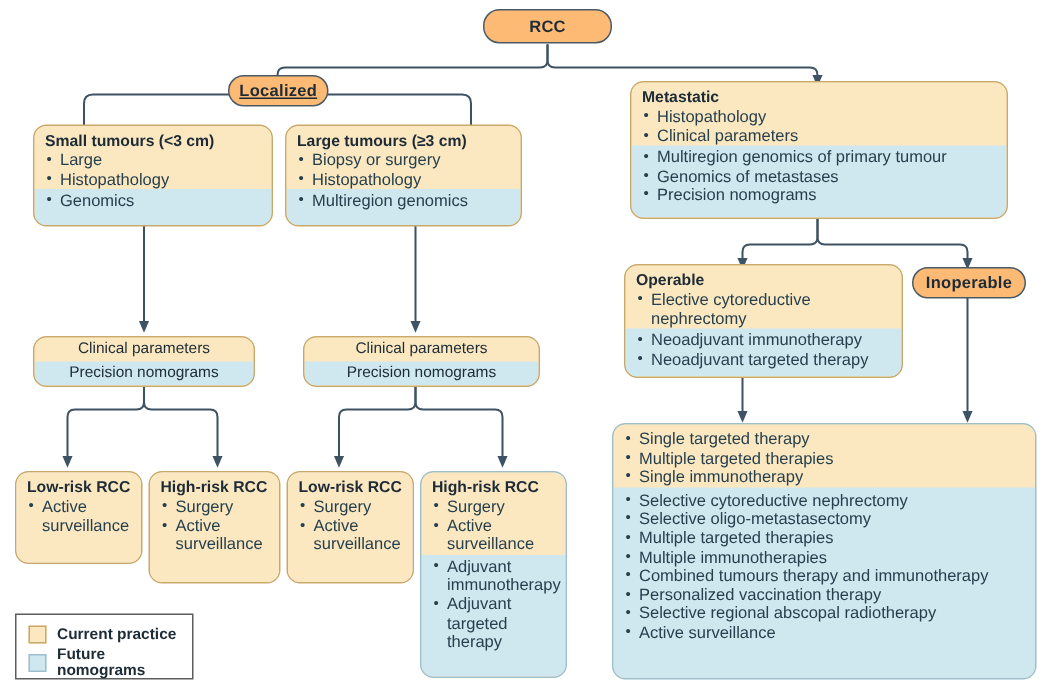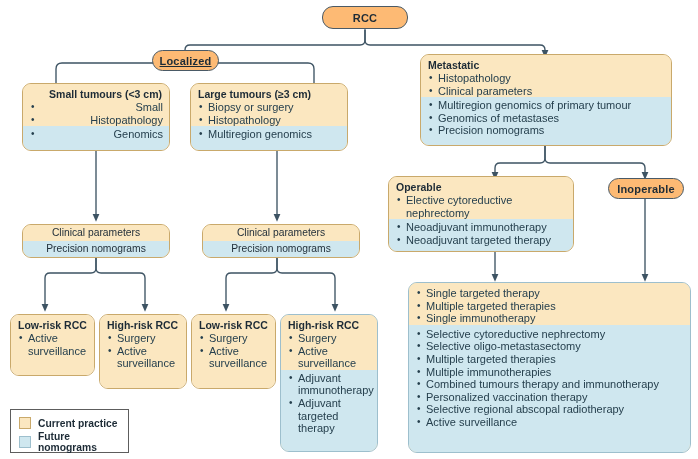--- a/index.html
+++ b/index.html
@@ -138,25 +138,25 @@
   </div>
 
   <div class="pill" style="left:152px;top:50px;width:67px;height:21px;text-decoration:underline;">
     <span>Localized</span>
   </div>
 
   <div class="pill" style="left:608px;top:178px;width:76px;height:21px;">
     <span>Inoperable</span>
   </div>
 
-  <div class="box" style="left:22px;top:83px;width:148px;height:68px;text-align:right;">
+  <div class="box" style="left:22px;top:83px;width:160px;height:68px;">
     <div class="seg cur pad-top">
       <div class="hdr">Small tumours (&lt;3 cm)</div>
       <ul class="items">
-        <li>Small</li>
+        <li>Large</li>
         <li>Histopathology</li>
       </ul>
     </div>
     <div class="seg fut" style="flex:1;padding-top:2px;">
       <ul class="items">
         <li>Genomics</li>
       </ul>
     </div>
   </div>
 
@@ -185,21 +185,21 @@
     </div>
     <div class="seg fut" style="flex:1;padding-top:2px;">
       <ul class="items">
         <li>Multiregion genomics of primary tumour</li>
         <li>Genomics of metastases</li>
         <li>Precision nomograms</li>
       </ul>
     </div>
   </div>
 
-  <div class="box" style="left:388px;top:176px;width:186px;height:76px;">
+  <div class="box" style="left:416px;top:176px;width:186px;height:76px;">
     <div class="seg cur pad-top">
       <div class="hdr">Operable</div>
       <ul class="items">
         <li>Elective cytoreductive nephrectomy</li>
       </ul>
     </div>
     <div class="seg fut" style="flex:1;padding-top:2px;">
       <ul class="items">
         <li>Neoadjuvant immunotherapy</li>
         <li>Neoadjuvant targeted therapy</li>

